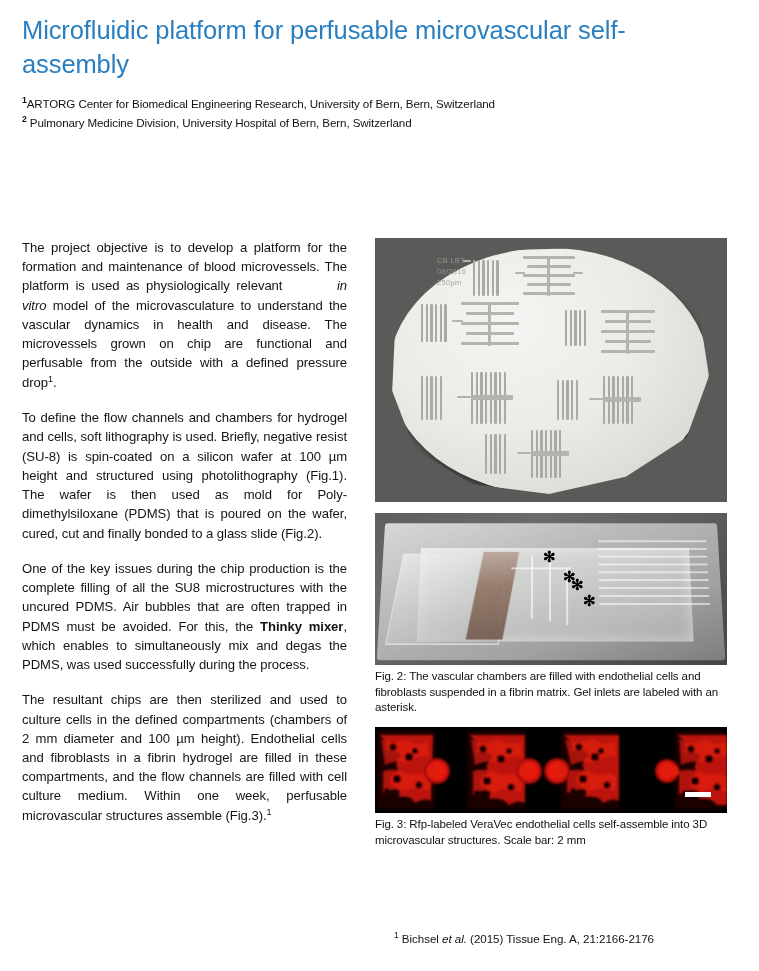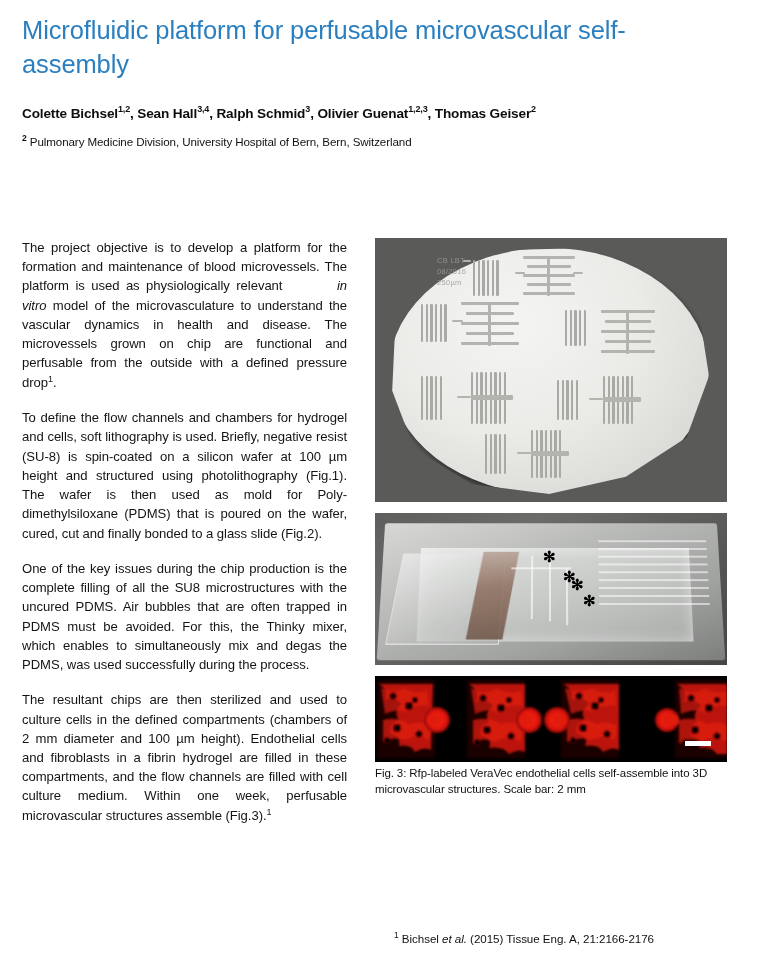--- a/index.html
+++ b/index.html
@@ -72,21 +72,21 @@
     font-size: 13.1px;
     line-height: 1.47;
     text-align: justify;
     margin: 0 0 16px 0;
     color: #141414;
     letter-spacing: -0.05px;
     hyphens: none;
   }
   .para:last-child { margin-bottom: 0; }
   .para i { font-style: italic; margin-left: 48px; }
-  .para b { font-weight: normal; }
+  .para b { font-weight: bold; }
   .para sup { font-size: 9px; vertical-align: super; }
 
   
   .figure { margin: 0 0 11px 0; width: 352px; }
   .figcaption {
     font-size: 11.5px;
     line-height: 1.36;
     color: #111;
     margin-top: 4px;
     letter-spacing: -0.1px;
@@ -180,23 +180,25 @@
   .refnote i { font-style: italic; }
 </style>
 </head>
 <body>
 
 <div class="page">
 
   <div class="header">
     <h1 class="poster-title">Microfluidic platform for perfusable microvascular self-assembly</h1>
 
-    <div class="authors">Colette Bichsel<sup>1,2</sup>, Sean Hall<sup>3,4</sup>, Ralph Schmid<sup>3</sup>, Olivier Guenat<sup>1,2,3</sup>, Thomas Geiser<sup>2</sup></div>
 
     <div class="affiliations">
+      <div class="affil">
+        <sup>1</sup><span>ARTORG Center for Biomedical Engineering Research, University of Bern, Bern, Switzerland</span>
+      </div>
       <div class="affil">
         <sup>2</sup> <span>Pulmonary Medicine Division, University Hospital of Bern, Bern, Switzerland</span>
       </div>
     </div>
   </div>
 
   <div class="columns">
 
     <div class="col-left">
       <p class="para">The project objective is to develop a platform for the formation and maintenance of blood microvessels. The platform is used as physiologically relevant <i>in vitro</i> model of the microvasculature to understand the vascular dynamics in health and disease. The microvessels grown on chip are functional and perfusable from the outside with a defined pressure drop<sup>1</sup>.</p>
@@ -358,20 +360,21 @@
             <div class="chan" style="left:150px;top:34px;width:1.6px;height:64px;"></div>
             <div class="chan" style="left:168px;top:40px;width:1.6px;height:60px;"></div>
             <div class="chan" style="left:185px;top:48px;width:1.6px;height:56px;"></div>
             <div class="chan" style="left:130px;top:46px;width:60px;height:1.6px;"></div>
           </div>
           <div class="aster" style="left:168px;top:36px;">✻</div>
           <div class="aster" style="left:188px;top:56px;">✻</div>
           <div class="aster" style="left:196px;top:64px;">✻</div>
           <div class="aster" style="left:208px;top:80px;">✻</div>
         </div>
+        <div class="figcaption">Fig. 2: The vascular chambers are filled with endothelial cells and fibroblasts suspended in a fibrin matrix. Gel inlets are labeled with an asterisk.</div>
       </div>
 
       <div class="figure">
         <div class="figbox fig3">
           <svg width="352" height="86" viewBox="0 0 352 86">
             <defs>
               <filter id="blur1">
                   <feGaussianBlur stdDeviation="1.1"></feGaussianBlur>
                 </filter>
               <radialGradient id="blob">

